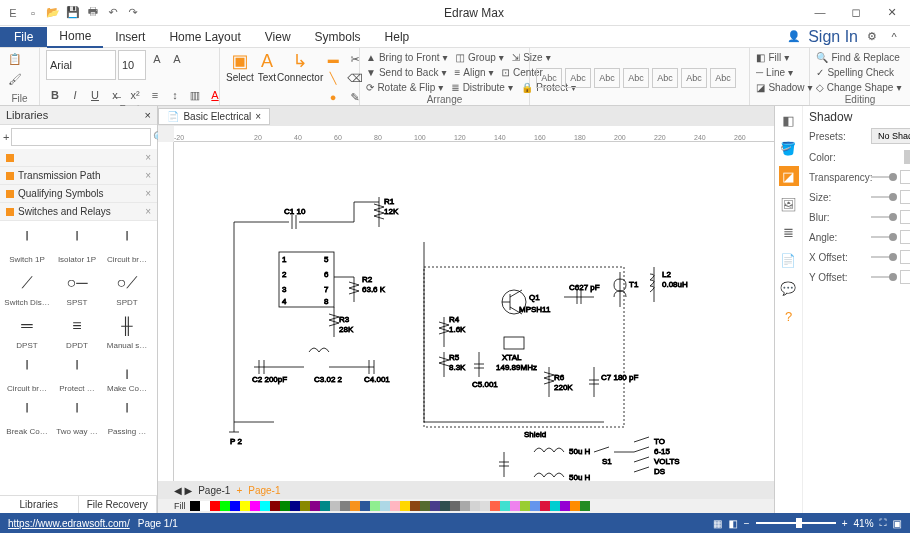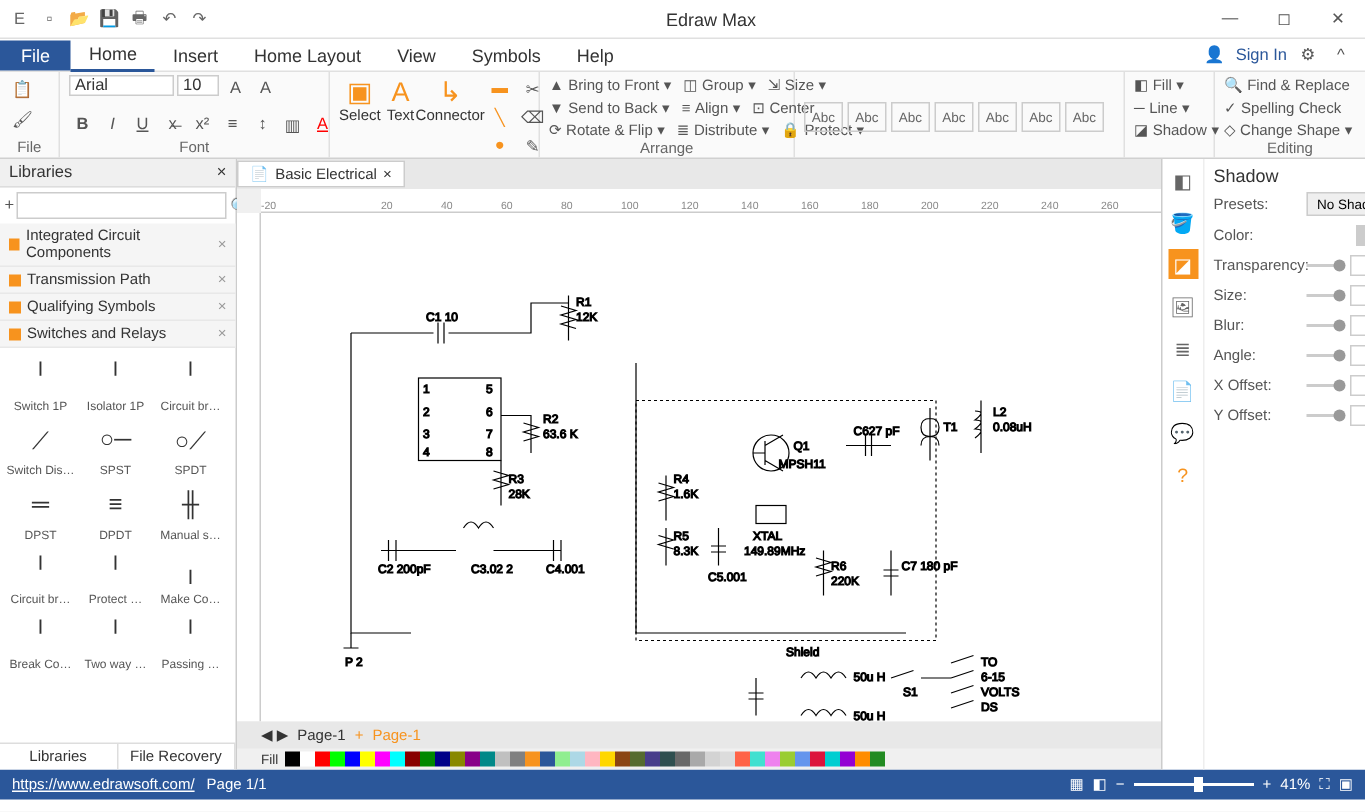--- a/index.html
+++ b/index.html
@@ -12,29 +12,29 @@
 .titlebar .title { flex: 1; text-align: center; font-size: 12px; color: #333; }
 .titlebar .winctrl { display: flex; gap: 8px; }
 .titlebar .winctrl span { width: 28px; text-align: center; color: #555; cursor: pointer; }
 
 
 .menurow { height: 22px; display: flex; align-items: center; border-bottom: 1px solid #e0e0e0; }
 .menurow .file { background: #2b579a; color: #fff; padding: 3px 14px; font-size: 12px; }
 .menurow .tab { padding: 3px 12px; font-size: 12px; color: #333; cursor: pointer; }
 .menurow .tab.active { border-bottom: 2px solid #2b579a; }
 .menurow .right { margin-left: auto; display: flex; align-items: center; gap: 6px; padding-right: 8px; }
-.menurow .right a { color: #2b579a; font-size: 11px; cursor: pointer; }
+.menurow .right a { color: #2b579a; font-size: 16px; cursor: pointer; }
 .menurow .right span.ic { width: 16px; text-align: center; color: #555; }
 
 
 .ribbon { height: 58px; background: #fafafa; border-bottom: 1px solid #d0d0d0; display: flex; }
 .rgroup { border-right: 1px solid #e0e0e0; padding: 2px 6px 0 6px; display: flex; flex-direction: column; }
 .rgroup .body { flex: 1; display: flex; align-items: flex-start; gap: 4px; }
 .rgroup .label { text-align: center; font-size: 10px; color: #666; padding-bottom: 1px; }
-.fontsel { border: 1px solid #ccc; height: 14px; font-size: 11px; background: #fff; padding: 0 3px; display: inline-flex; align-items: center; }
+.fontsel { border: 1px solid #ccc; height: 30px; font-size: 11px; background: #fff; padding: 0 3px; display: inline-flex; align-items: center; }
 .btnsm { width: 18px; height: 18px; display: inline-flex; align-items: center; justify-content: center; color: #555; font-size: 11px; }
 .bigbtn { display: flex; flex-direction: column; align-items: center; width: 40px; font-size: 10px; color: #333; }
 .bigbtn .ic { font-size: 18px; height: 22px; display: flex; align-items: center; }
 .rsmall { font-size: 10px; color: #555; display: flex; align-items: center; gap: 3px; height: 14px; white-space: nowrap; }
 .stylebox { border: 1px solid #ccc; width: 26px; height: 20px; display: inline-flex; align-items: center; justify-content: center; font-size: 9px; color: #666; }
 
 
 .main { display: flex; height: 407px; }
 
 
@@ -247,21 +247,20 @@
         <span>Libraries</span>
         <span>×</span>
       </div>
     <div class="search">
       <span class="btnsm">+</span>
       <input style="">
       <span class="btnsm">🔍</span>
     </div>
     <div class="libcat">
         <span class="sq"></span>
-        <span>Integrated Circuit Components</span>
         <span class="x">×</span>
       </div>
     <div class="libcat">
         <span class="sq"></span>
         <span>Transmission Path</span>
         <span class="x">×</span>
       </div>
     <div class="libcat">
         <span class="sq"></span>
         <span>Qualifying Symbols</span>

